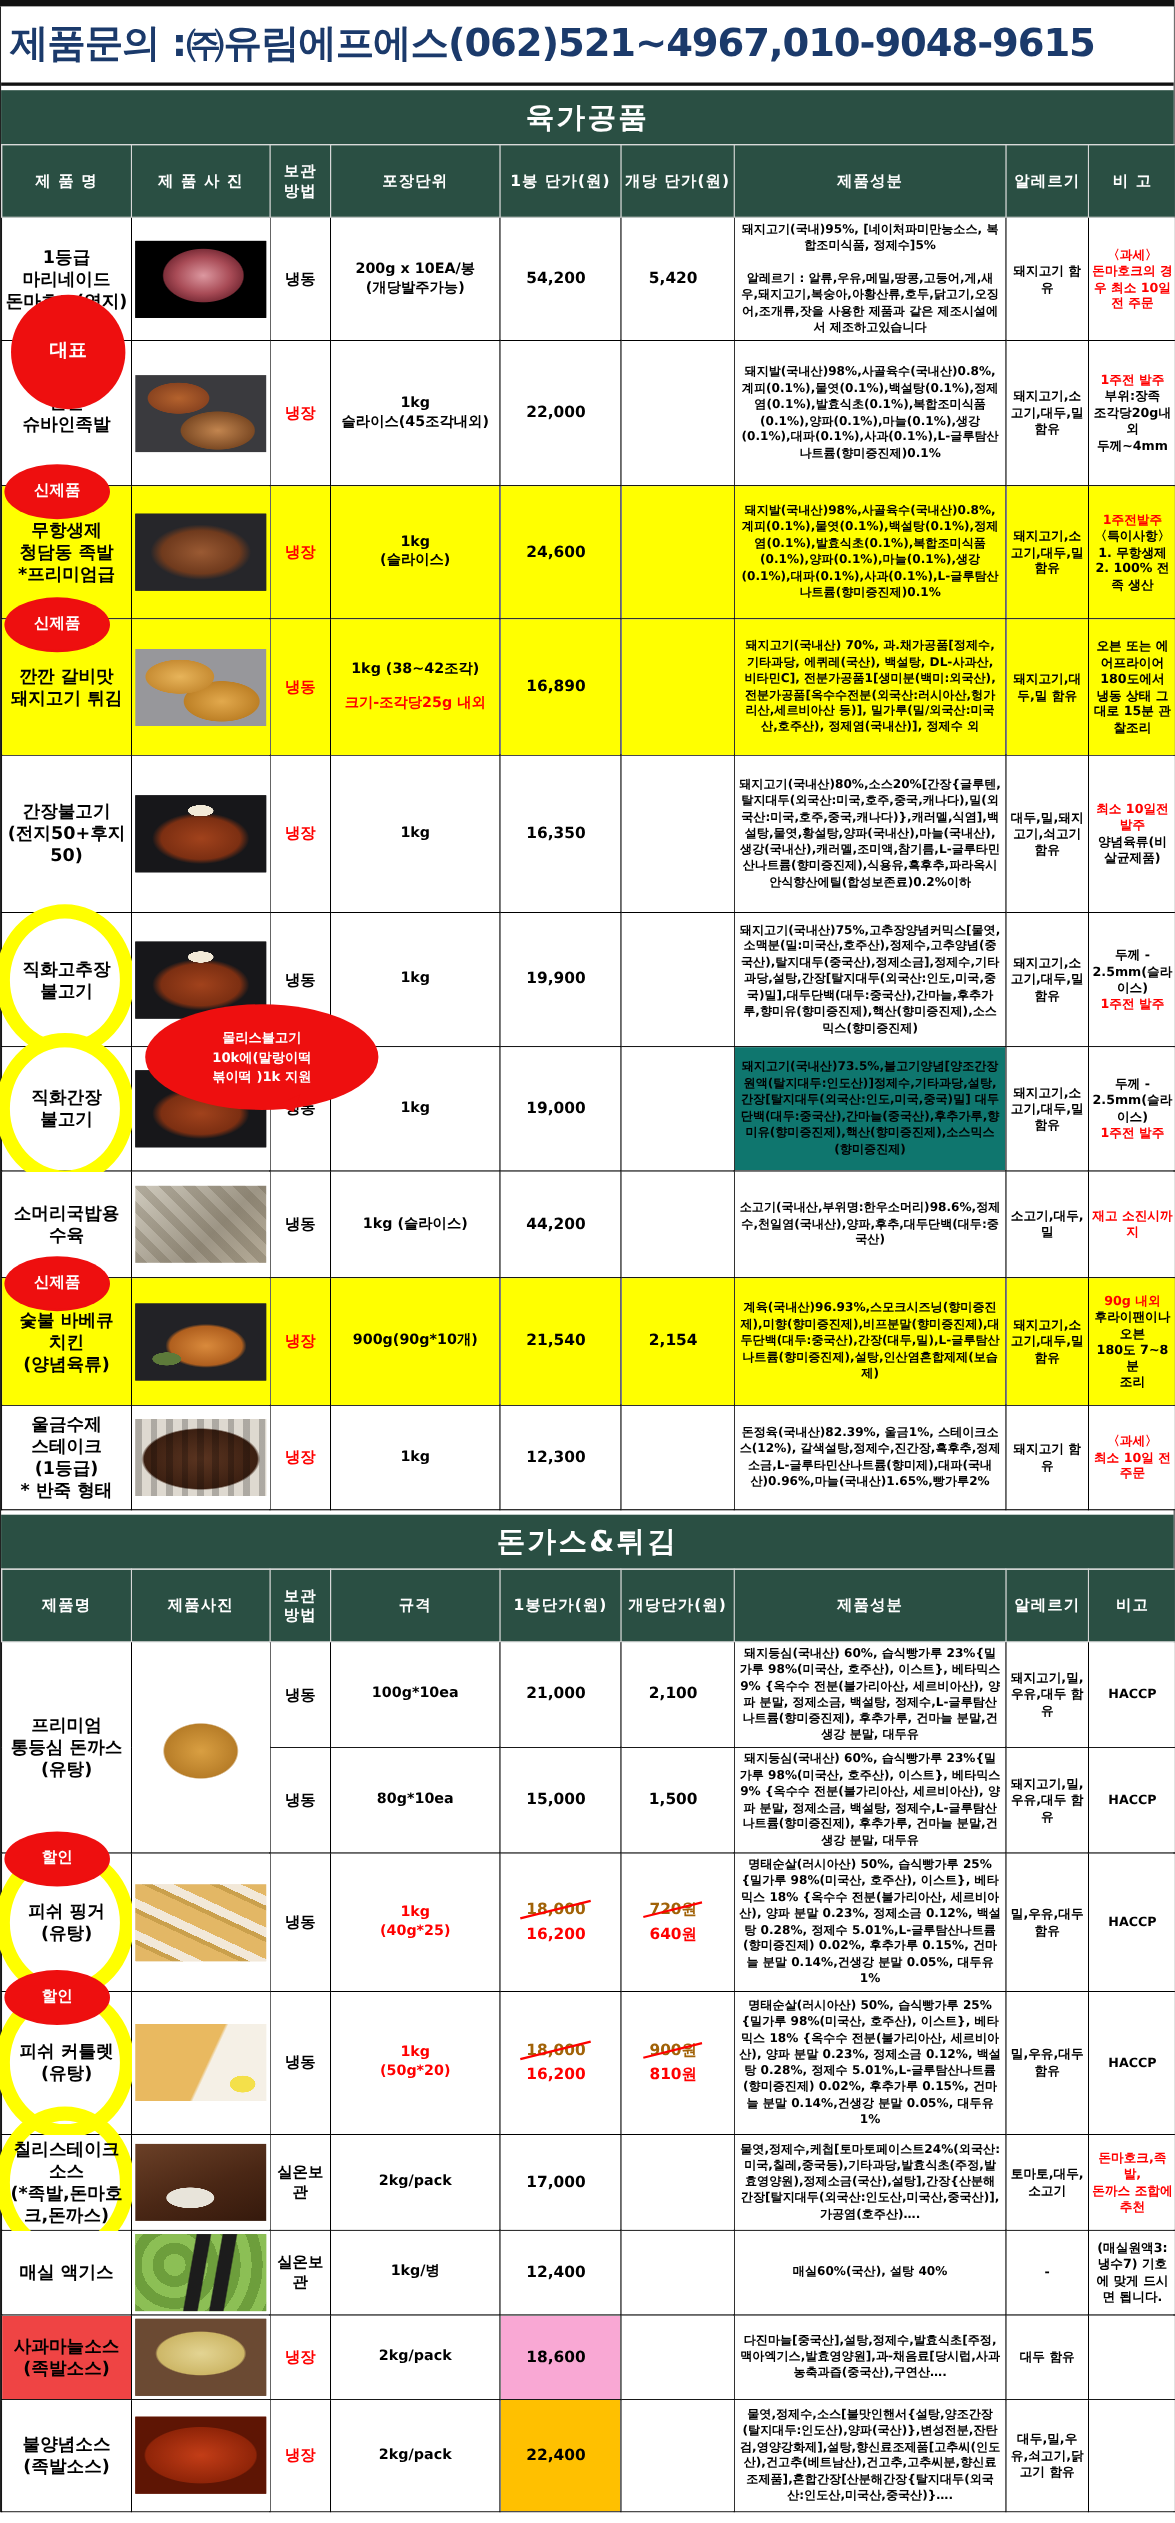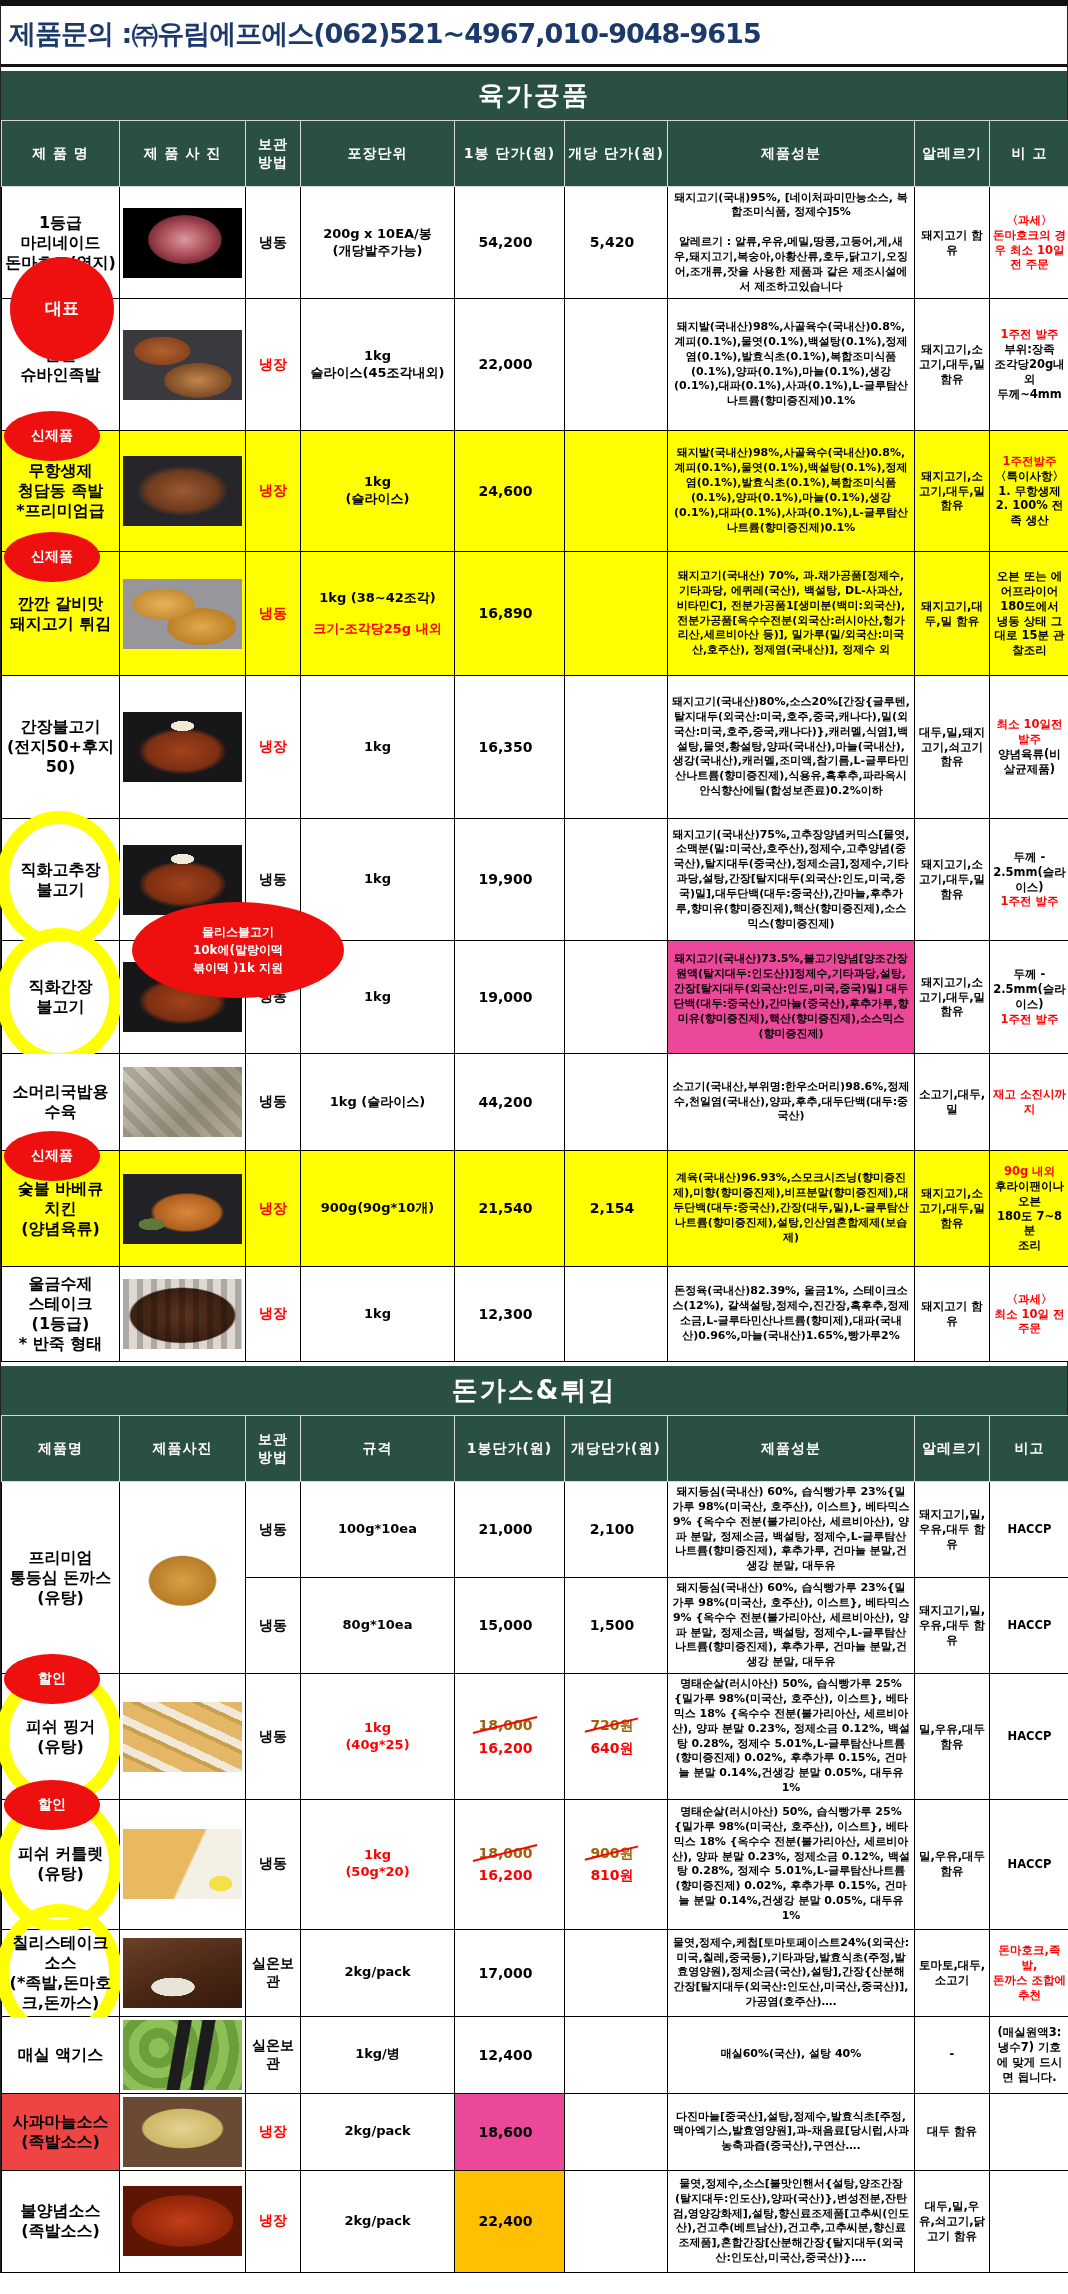--- a/index.html
+++ b/index.html
@@ -14,21 +14,21 @@
   .brand-the { position: absolute; left: 4px; top: 3px; background: #2d5b4b; color: #fff; font-size: 8px; font-weight: 700; padding: 2px 4px; border-radius: 8px; }
   .hdr-title { position: absolute; left: 0; right: 0; top: 20px; text-align: center; font-size: 34px; font-weight: 800; color: #2a4f43; letter-spacing: 4px; }
   .haccp { position: absolute; right: 30px; top: 12px; width: 92px; height: 56px; background: #fff; border-radius: 4px; display: flex; align-items: center; justify-content: center; }
   .haccp-inner { width: 82px; height: 48px; border: 3px solid #36a9a2; border-radius: 50%; display: flex; flex-direction: column; align-items: center; justify-content: center; background: #fff; }
   .haccp-top, .haccp-bot { font-size: 5px; color: #36a9a2; white-space: nowrap; }
   .haccp-mid { font-size: 12px; font-weight: 800; color: #1f8f6e; line-height: 1; }
   .haccp-smile { width: 34px; height: 7px; border-bottom: 2px solid #f0a32a; border-radius: 50%; margin-top: 1px; }
 
   
   .contact { background: #fff; padding: 10px 8px 12px 8px; border-bottom: 3px solid #111; }
-  .contact-text { font-size: 27px; font-weight: 800; color: #1b3a6b; letter-spacing: -1px; white-space: nowrap; }
+  .contact-text { font-size: 35px; font-weight: 800; color: #1b3a6b; letter-spacing: -1px; white-space: nowrap; }
 
   
   .secbar { background: #2a4f43; color: #fff; text-align: center; font-size: 26px; font-weight: 700; padding: 7px 0; margin-top: 4px; letter-spacing: 2px; }
 
   
   table.price { width: 1068px; border-collapse: collapse; table-layout: fixed; }
   table.price th { background: #2a4f43; color: #fff; font-weight: 600; font-size: 14px; border: 1px solid #d8d8d8; height: 66px; white-space: pre-line; letter-spacing: 1px; }
   table.price td { border: 1px solid #000; vertical-align: middle; text-align: center; position: relative; background: #fff; }
   td.c-name { font-size: 16px; font-weight: 800; white-space: pre-line; line-height: 1.25; overflow: visible; }
   td.c-photo { padding: 3px; }
@@ -215,21 +215,21 @@
             <tr style="height: 113px;">
               <td class="c-name" style="background: rgb(255, 255, 255);"><div class="ring"></div><div class="name-text">직화간장
 불고기</div></td>
               <td class="c-photo" style="background: rgb(255, 255, 255);">
                 <div class="photo ph-bulgogi"></div>
               </td>
               <td class="c-store" style="background: rgb(255, 255, 255); white-space: pre-line;"><span>냉동</span></td>
               <td class="c-pack" style="background: rgb(255, 255, 255);"><div class="blk" style="white-space: pre-line;">1kg</div></td>
               <td class="c-price" style="background: rgb(255, 255, 255);"><span class="pstack"><span>19,000</span></span></td>
               <td class="c-unit" style="background: rgb(255, 255, 255);"></td>
-              <td class="c-ing" style="background: #ec4899; text-align: center;"><span>돼지고기(국내산)73.5%,불고기양념[양조간장원액(탈지대두:인도산)]정제수,기타과당,설탕,간장[탈지대두(외국산:인도,미국,중국)밀] 대두단백(대두:중국산),간마늘(중국산),후추가루,향미유(향미증진제),핵산(향미증진제),소스믹스(향미증진제)</span></td>
+              <td class="c-ing" style="background: #0f766e; text-align: center;"><span>돼지고기(국내산)73.5%,불고기양념[양조간장원액(탈지대두:인도산)]정제수,기타과당,설탕,간장[탈지대두(외국산:인도,미국,중국)밀] 대두단백(대두:중국산),간마늘(중국산),후추가루,향미유(향미증진제),핵산(향미증진제),소스믹스(향미증진제)</span></td>
               <td class="c-alg" style="background: rgb(255, 255, 255);"><span>돼지고기,소고기,대두,밀 함유</span></td>
               <td class="c-note" style="background: rgb(255, 255, 255);"><div class="blk">두께 - 2.5mm(슬라이스)</div><div class="red">1주전 발주</div></td>
             </tr>
             <tr style="height: 97px;">
               <td class="c-name" style="background: rgb(255, 255, 255);"><div class="name-text">소머리국밥용
 수육</div></td>
               <td class="c-photo" style="background: rgb(255, 255, 255);">
                 <div class="photo ph-suyuk"></div>
               </td>
               <td class="c-store" style="background: rgb(255, 255, 255); white-space: pre-line;"><span>냉동</span></td>
@@ -398,21 +398,21 @@
               <td class="c-note" style="background: rgb(255, 255, 255);"><div class="blk">(매실원액3:냉수7) 기호에 맞게 드시면 됩니다.</div></td>
             </tr>
             <tr style="height: 70px;">
               <td class="c-name" style="background: #ef4444;"><div class="name-text">사과마늘소스
 (족발소스)</div></td>
               <td class="c-photo" style="background: rgb(255, 255, 255);">
                 <div class="photo ph-applegarlic"></div>
               </td>
               <td class="c-store red" style="background: rgb(255, 255, 255); white-space: pre-line;"><span>냉장</span></td>
               <td class="c-pack" style="background: rgb(255, 255, 255);"><div class="blk" style="white-space: pre-line;">2kg/pack</div></td>
-              <td class="c-price" style="background: #ec4899;"><span class="pstack"><span>18,600</span></span></td>
+              <td class="c-price" style="background: #f9a8d4;"><span class="pstack"><span>18,600</span></span></td>
               <td class="c-unit" style="background: rgb(255, 255, 255);"></td>
               <td class="c-ing" style="background: rgb(255, 255, 255);"><span>다진마늘[중국산],설탕,정제수,발효식초[주정,맥아엑기스,발효영양원],과-채음료[당시럽,사과농축과즙(중국산),구연산….</span></td>
               <td class="c-alg" style="background: rgb(255, 255, 255);"><span>대두 함유</span></td>
               <td class="c-note" style="background: rgb(255, 255, 255);"></td>
             </tr>
             <tr style="height: 102px;">
               <td class="c-name" style="background: rgb(255, 255, 255);"><div class="name-text">불양념소스
 (족발소스)</div></td>
               <td class="c-photo" style="background: rgb(255, 255, 255);">
                 <div class="photo ph-bulsauce"></div>

